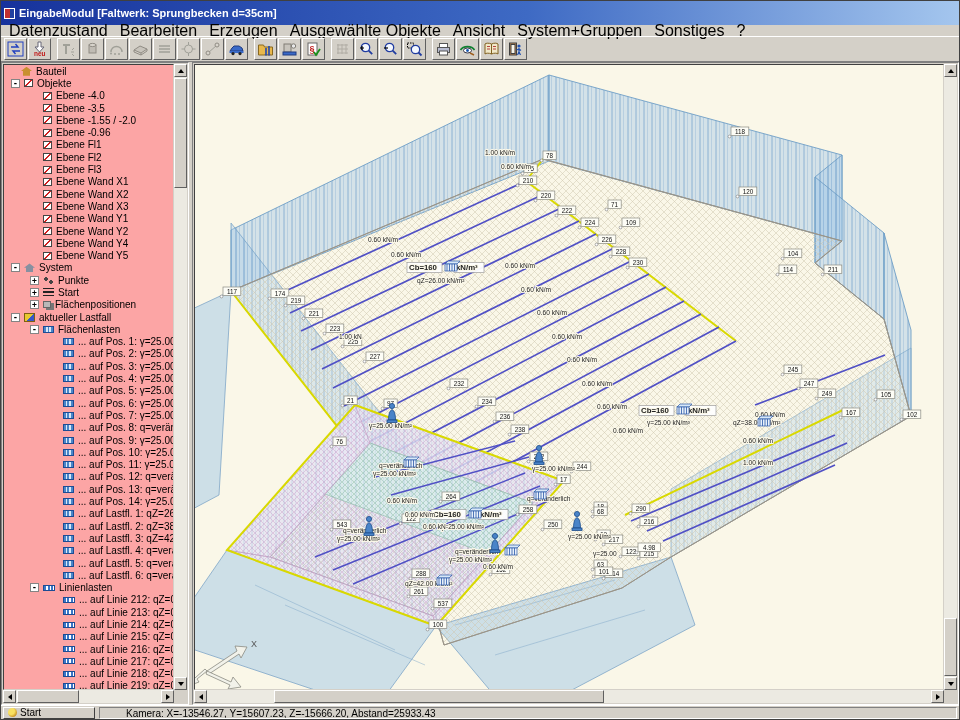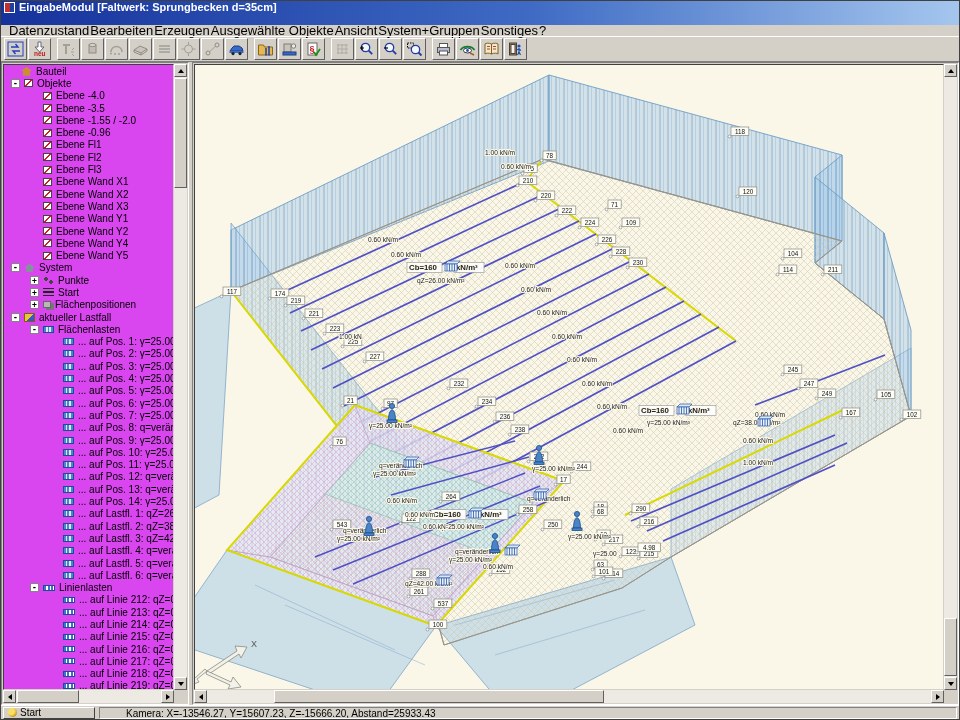--- a/index.html
+++ b/index.html
@@ -1,35 +1,35 @@
 <!DOCTYPE html>
 <html><head>
 <meta charset="utf-8">
 <style>
   *{margin:0;padding:0;box-sizing:border-box}
   html,body{width:960px;height:720px;overflow:hidden}
   body{font-family:"Liberation Sans","DejaVu Sans",sans-serif;background:#D4D0C8}
   .window{width:960px;height:720px;display:flex;flex-direction:column;background:#D4D0C8;border:1px solid #404040}
   
-  .titlebar{height:15px;background:linear-gradient(90deg,#16329C 0%,#3E6AC4 55%,#A4C6EE 100%);display:flex;align-items:flex-end;padding:12px 3px;flex:none}
+  .titlebar{height:15px;background:linear-gradient(90deg,#16329C 0%,#3E6AC4 55%,#A4C6EE 100%);display:flex;align-items:center;padding:12px 3px;flex:none}
   .appicon{width:11px;height:11px;margin-right:4px;flex:none;background:
      linear-gradient(90deg,#C03030 50%,#2040A0 50%);border:1px solid #fff}
   .titletext{color:#fff;font-size:11px;font-weight:bold;white-space:nowrap}
   
-  .menubar{height:11px;display:flex;align-items:center;gap:1px;padding:0 8px;flex:none;font-size:13px;color:#000}
+  .menubar{height:11px;display:flex;align-items:center;gap:12px;padding:0 8px;flex:none;font-size:16px;color:#000}
   .mitem{white-space:nowrap;cursor:default}
   
   .toolbar{height:26px;display:flex;align-items:center;padding:1px 3px;flex:none;border-bottom:1px solid #808080;box-shadow:inset 0 1px 0 #fff}
   .tbtn{width:23px;height:22px;flex:none;background:#D4D0C8;border:1px solid;border-color:#fff #606060 #606060 #fff;display:flex;align-items:center;justify-content:center;margin-right:1px;position:relative}
   .tsep{width:5px;height:22px;flex:none}
   .tbtn svg{display:block}
   
   .content{flex:1;display:flex;min-height:0}
   .treepanel{width:188px;flex:none;background:#D4D0C8;position:relative;border:1px solid;border-color:#808080 #fff #fff #808080}
-  .treearea{position:absolute;left:1px;top:1px;right:14px;bottom:14px;background:#d946ef;overflow:hidden;border:1px solid;border-color:#404040 #D4D0C8 #D4D0C8 #404040}
+  .treearea{position:absolute;left:1px;top:1px;right:14px;bottom:14px;background:#fca5a5;overflow:hidden;border:1px solid;border-color:#404040 #D4D0C8 #D4D0C8 #404040}
   .trow{height:12.3px;display:flex;align-items:center;font-size:10px;white-space:nowrap;color:#000;cursor:default}
   .d0{padding-left:4px}.d1{padding-left:7px}.d2{padding-left:26px}.d3{padding-left:46px}
   .exp{width:9px;height:9px;flex:none;border:1px solid #848484;background:#fff;font:bold 8px/7px "DejaVu Sans Mono",monospace;text-align:center;color:#000;margin-right:4px}
   .exp:empty{visibility:hidden}
   .ticon{width:11px;height:9px;display:inline-block;margin-right:4px;flex:none}
   .ticon[data-icon=house]{background:#C89030;clip-path:polygon(50% 0,100% 48%,82% 48%,82% 100%,18% 100%,18% 48%,0 48%)}
   .ticon[data-icon=system]{background:#8890A0;clip-path:polygon(50% 0,100% 48%,82% 48%,82% 100%,18% 100%,18% 48%,0 48%)}
   .ticon[data-icon=plane]{width:9px;height:8px;border:1px solid #444;background:linear-gradient(135deg,transparent 42%,#D02020 42%,#D02020 60%,transparent 60%),#fff}
   .ticon[data-icon=punkte]{background:radial-gradient(circle 2px at 3px 3px,#444 90%,transparent 95%),radial-gradient(circle 2px at 8px 6px,#444 90%,transparent 95%)}
   .ticon[data-icon=linien]{height:8px;background:repeating-linear-gradient(#222 0 1.5px,transparent 1.5px 3.5px)}

